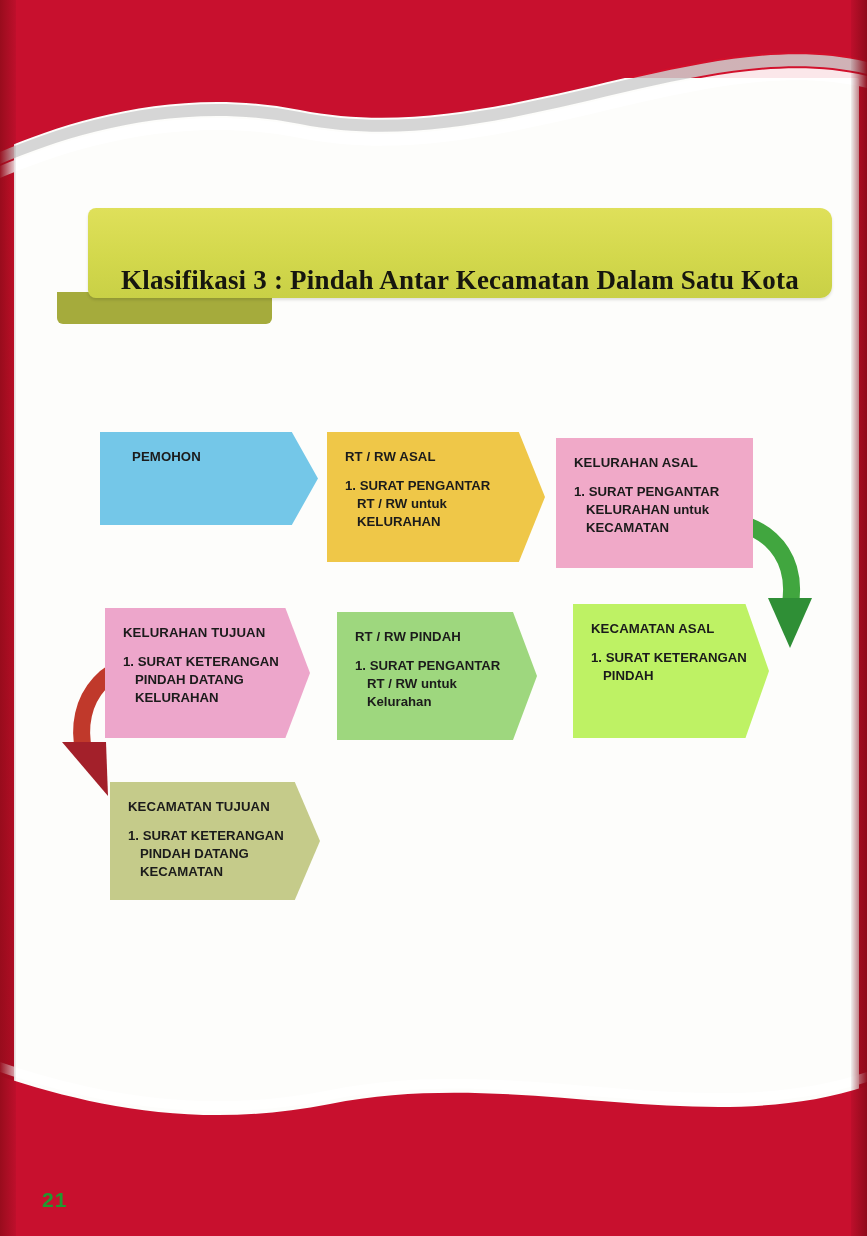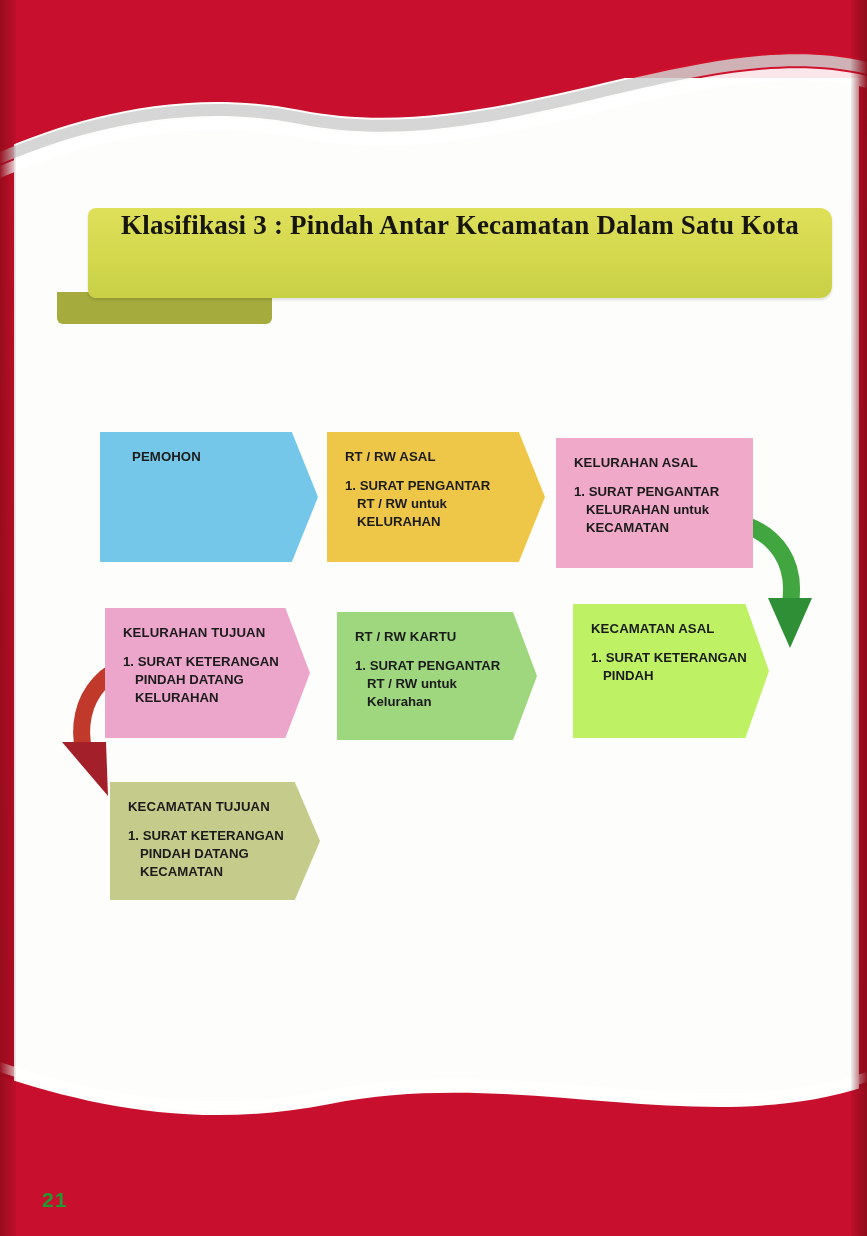--- a/index.html
+++ b/index.html
@@ -86,21 +86,21 @@
   .banner {
     position: absolute;
     left: 31px;
     top: 0;
     width: 744px;
     height: 90px;
     background: linear-gradient(180deg, #dfe05a 0%, #d3d84c 55%, #c9d046 100%);
     border-radius: 8px 12px 12px 8px;
     box-shadow: 0 2px 3px rgba(0,0,0,0.12);
     display: flex;
-    align-items: flex-start;
+    align-items: flex-end;
     justify-content: center;
   }
   .banner-text {
     font-family: "Liberation Serif", serif;
     font-weight: bold;
     font-size: 27px;
     color: #16160f;
     text-align: center;
     line-height: 1.28;
     padding: 0 18px;
@@ -210,21 +210,21 @@
 
     <svg style="position:absolute;left:0;top:0;width:867px;height:1236px;" viewBox="0 0 867 1236">
 
       <path d="M690,520 C762,512 800,552 790,606" stroke="#41a63f" stroke-width="17" fill="none" stroke-linecap="round"></path>
       <polygon points="768,598 812,598 790,648" fill="#2f8f36"></polygon>
 
       <path d="M178,660 C106,652 72,700 84,752" stroke="#c0392b" stroke-width="17" fill="none" stroke-linecap="round"></path>
       <polygon points="62,742 106,742 108,796" fill="#a3202a"></polygon>
     </svg>
 
-    <div class="node arrowbox c-blue" style="left:100px; top:432px; width:218px; height:130px;padding-left:32px;">
+    <div class="node arrowbox c-blue" style="left:100px; top:432px; width:218px; height:93px;padding-left:32px;">
       <div class="title">PEMOHON</div>
     </div>
 
     <div class="node arrowbox c-yellow" style="left:327px; top:432px; width:218px; height:130px;">
       <div class="title">RT / RW ASAL</div>
       <div class="body">
         <div>1. SURAT PENGANTAR</div>
         <div style="padding-left:12px;">RT / RW untuk</div>
         <div style="padding-left:12px;">KELURAHAN</div>
       </div>
@@ -242,21 +242,21 @@
     <div class="node arrowbox c-pink2" style="left:105px; top:608px; width:205px; height:130px;">
       <div class="title">KELURAHAN TUJUAN</div>
       <div class="body">
         <div>1. SURAT KETERANGAN</div>
         <div style="padding-left:12px;">PINDAH DATANG</div>
         <div style="padding-left:12px;">KELURAHAN</div>
       </div>
     </div>
 
     <div class="node arrowbox c-green" style="left:337px; top:612px; width:200px; height:128px;">
-      <div class="title">RT / RW KARTU</div>
+      <div class="title">RT / RW PINDAH</div>
       <div class="body">
         <div>1. SURAT PENGANTAR</div>
         <div style="padding-left:12px;">RT / RW untuk</div>
         <div style="padding-left:12px;">Kelurahan</div>
       </div>
     </div>
 
     <div class="node arrowbox c-lime" style="left:573px; top:604px; width:196px; height:134px;">
       <div class="title">KECAMATAN ASAL</div>
       <div class="body">

